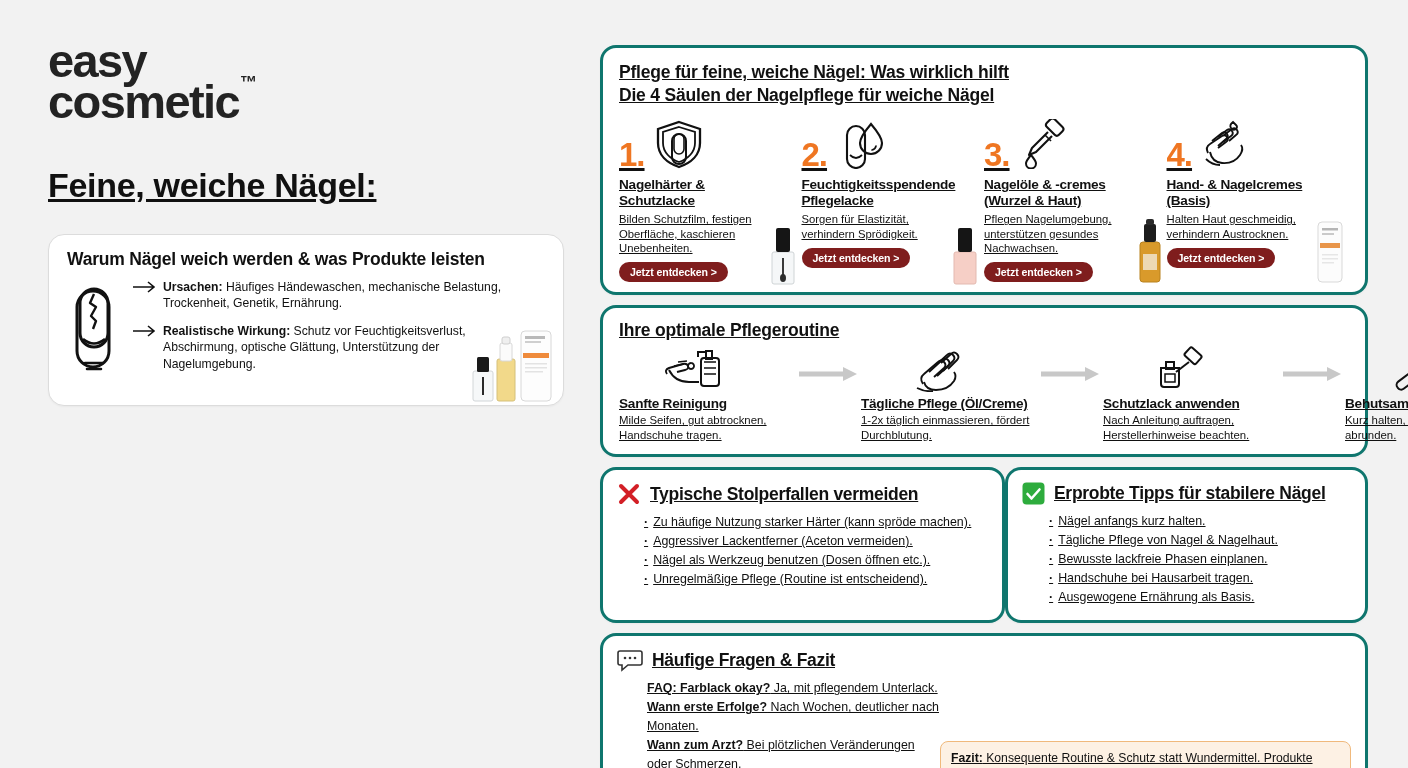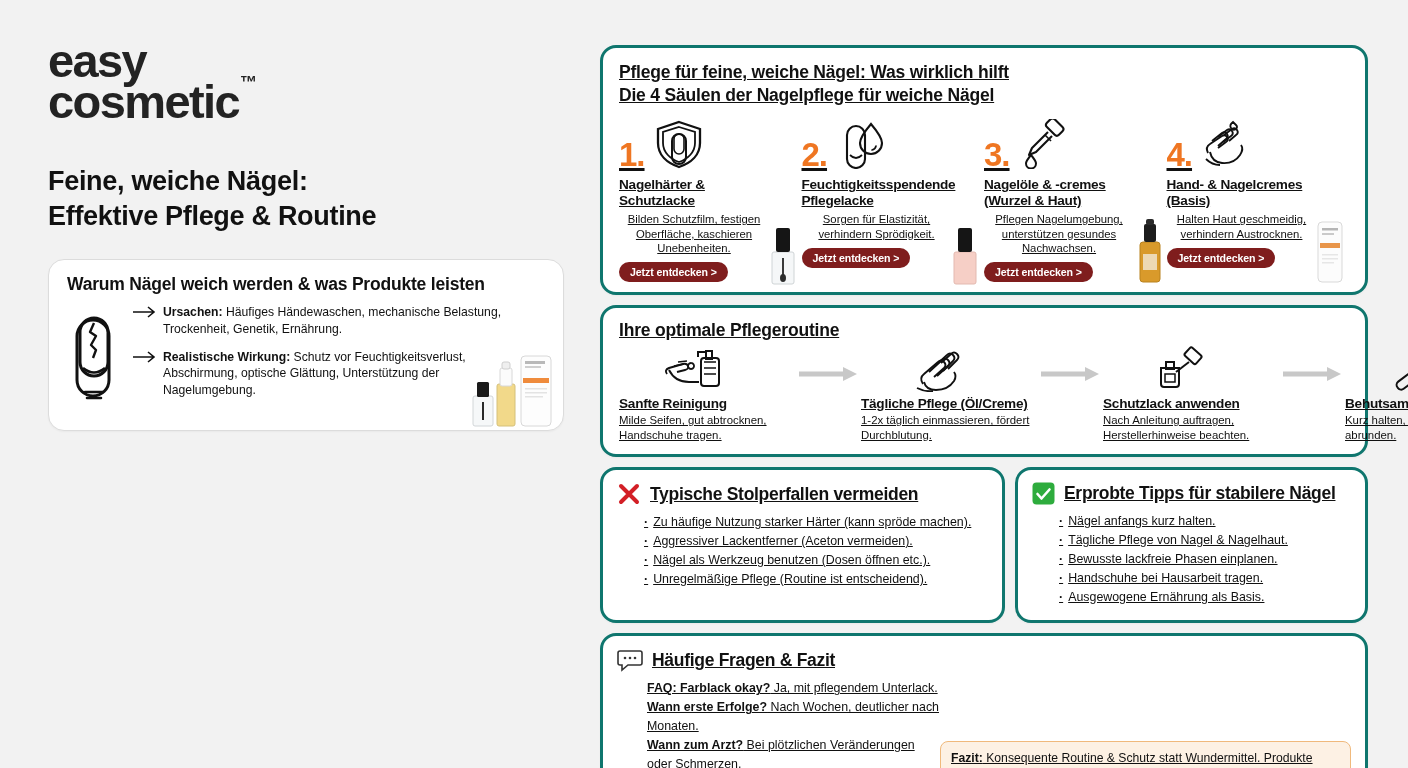--- a/index.html
+++ b/index.html
@@ -21,33 +21,34 @@
     font-size: 47px; font-weight: 700; letter-spacing: -1.6px;
     color: #232323; display: block;
   }
   .logo-line.second { position: relative; display: inline-block; }
   .logo-tm {
     font-size: 17px; font-weight: 700; vertical-align: super;
     letter-spacing: 0; color: #232323; position: relative; top: -14px; left: 1px;
   }
   .main-title {
     margin-top: 41px;
-    font-size: 27px; font-weight: 700; line-height: 1.29; letter-spacing: -0.3px;
+    font-size: 34px; font-weight: 700; line-height: 1.29; letter-spacing: -0.3px;
     color: #111;
+    text-decoration: underline;
   }
   .why-card {
     margin-top: 26px; width: 516px; height: 172px;
     background: #fff; border: 1px solid #dcdcdc; border-radius: 16px;
     position: relative; overflow: hidden;
     box-shadow: 0 1px 2px rgba(0,0,0,.04);
   }
   .why-card h3 {
     font-size: 17.5px; font-weight: 700; padding: 14px 0 0 18px; letter-spacing: -0.2px;
   }
-  .why-body { display: flex; padding: 9px 0 0 14px; align-items: center; }
+  .why-body { display: flex; padding: 9px 0 0 14px; }
   .why-icon { width: 66px; flex: none; padding-top: 2px; }
   .why-points { padding-left: 4px; }
   .why-pt { display: flex; margin-bottom: 11px; }
   .why-arrow { flex: none; width: 30px; padding-top: 2px; }
   .why-txt { font-size: 12.2px; line-height: 1.36; max-width: 358px; }
   .why-txt b { font-weight: 700; }
   .why-products {
     position: absolute; right: 8px; bottom: 0; width: 86px; height: 84px;
   }
 
@@ -70,21 +71,21 @@
   .pillar-top { display: flex; align-items: flex-end; height: 52px; }
   .pillar-num {
     font-size: 33px; font-weight: 700; color: #ef7622; line-height: 0.9;
     letter-spacing: -1px;
   }
   .pillar-ico { margin-left: 8px; margin-bottom: 1px; }
   .pillar-title {
     font-size: 13.6px; font-weight: 700; line-height: 1.15; margin-top: 7px;
     letter-spacing: -0.25px;
   }
-  .pillar-desc { font-size: 11.3px; line-height: 1.27; margin-top: 4px; max-width: 150px; text-align: center; }
+  .pillar-desc { font-size: 11.3px; line-height: 1.27; margin-top: 4px; max-width: 150px; }
   .cta {
     display: inline-block; margin-top: 7px;
     background: #7f1d1d; color: #fff; font-size: 10.6px; font-weight: 700;
     padding: 4px 11px 4px 11px; border-radius: 12px; border: none; cursor: pointer;
     letter-spacing: -0.1px; white-space: nowrap;
   }
   .pillar-prod { position: absolute; right: 2px; bottom: -4px; }
 
   
   .routine-card { padding: 12px 16px 12px 16px; }
@@ -92,21 +93,21 @@
   .routine-row { display: flex; align-items: flex-start; margin-top: 3px; }
   .step { width: 180px; flex: none; }
   .step-ico { height: 48px; display: flex; align-items: center; justify-content: flex-start;
               padding-left: 42px; }
   .step-title { font-size: 13.6px; font-weight: 700; margin-top: 4px; letter-spacing: -0.25px; }
   .step-desc { font-size: 11.4px; line-height: 1.27; margin-top: 2px; }
   .step-arrow { flex: 1; display: flex; align-items: center; justify-content: center;
                 padding-top: 22px; }
 
   
-  .two-col { display: flex; gap: 10px; }
+  .two-col { display: flex; }
   .mistakes-card { width: 405px; padding: 12px 14px 14px 14px; }
   .tips-card { flex: 1; padding: 12px 14px 14px 14px; }
   .card-head { display: flex; align-items: center; gap: 9px; }
   .card-head h3 { font-size: 17.5px; font-weight: 700; letter-spacing: -0.3px; }
   .bullets { margin-top: 7px; padding-left: 27px; }
   .bullets li { list-style: none; font-size: 12.4px; line-height: 1.52; }
   .bullets li::before { content: "\00B7"; padding-right: 5px; font-weight: 700; }
 
   
   .faq-card { padding: 12px 14px 14px 14px; display: flex; }
@@ -133,21 +134,20 @@
 
   <div class="left-col">
 
     <div class="logo">
       <span class="logo-line">easy</span>
       <span class="logo-line second"><span>cosmetic</span><span class="logo-tm">™</span></span>
     </div>
 
     <div class="main-title">
       <div>Feine, weiche Nägel:</div>
-      <div>Effektive Pflege &amp; Routine</div>
     </div>
 
     <div class="why-card">
       <h3>Warum Nägel weich werden &amp; was Produkte leisten</h3>
       <div class="why-body">
         <div class="why-icon">
           <svg width="62" height="96" viewBox="0 0 62 96">
             <path d="M14 26 a16 16 0 0 1 32 0 v44 a16 16 0 0 1 -32 0 z" fill="none" stroke="#111" stroke-width="3"></path>
             <path d="M17 22 a14 14 0 0 1 28 0 v30 a14 14 0 0 1 -28 0 z" fill="none" stroke="#111" stroke-width="3"></path>
             <path d="M20 58 q11 9 22 0" fill="none" stroke="#111" stroke-width="2.6"></path>

